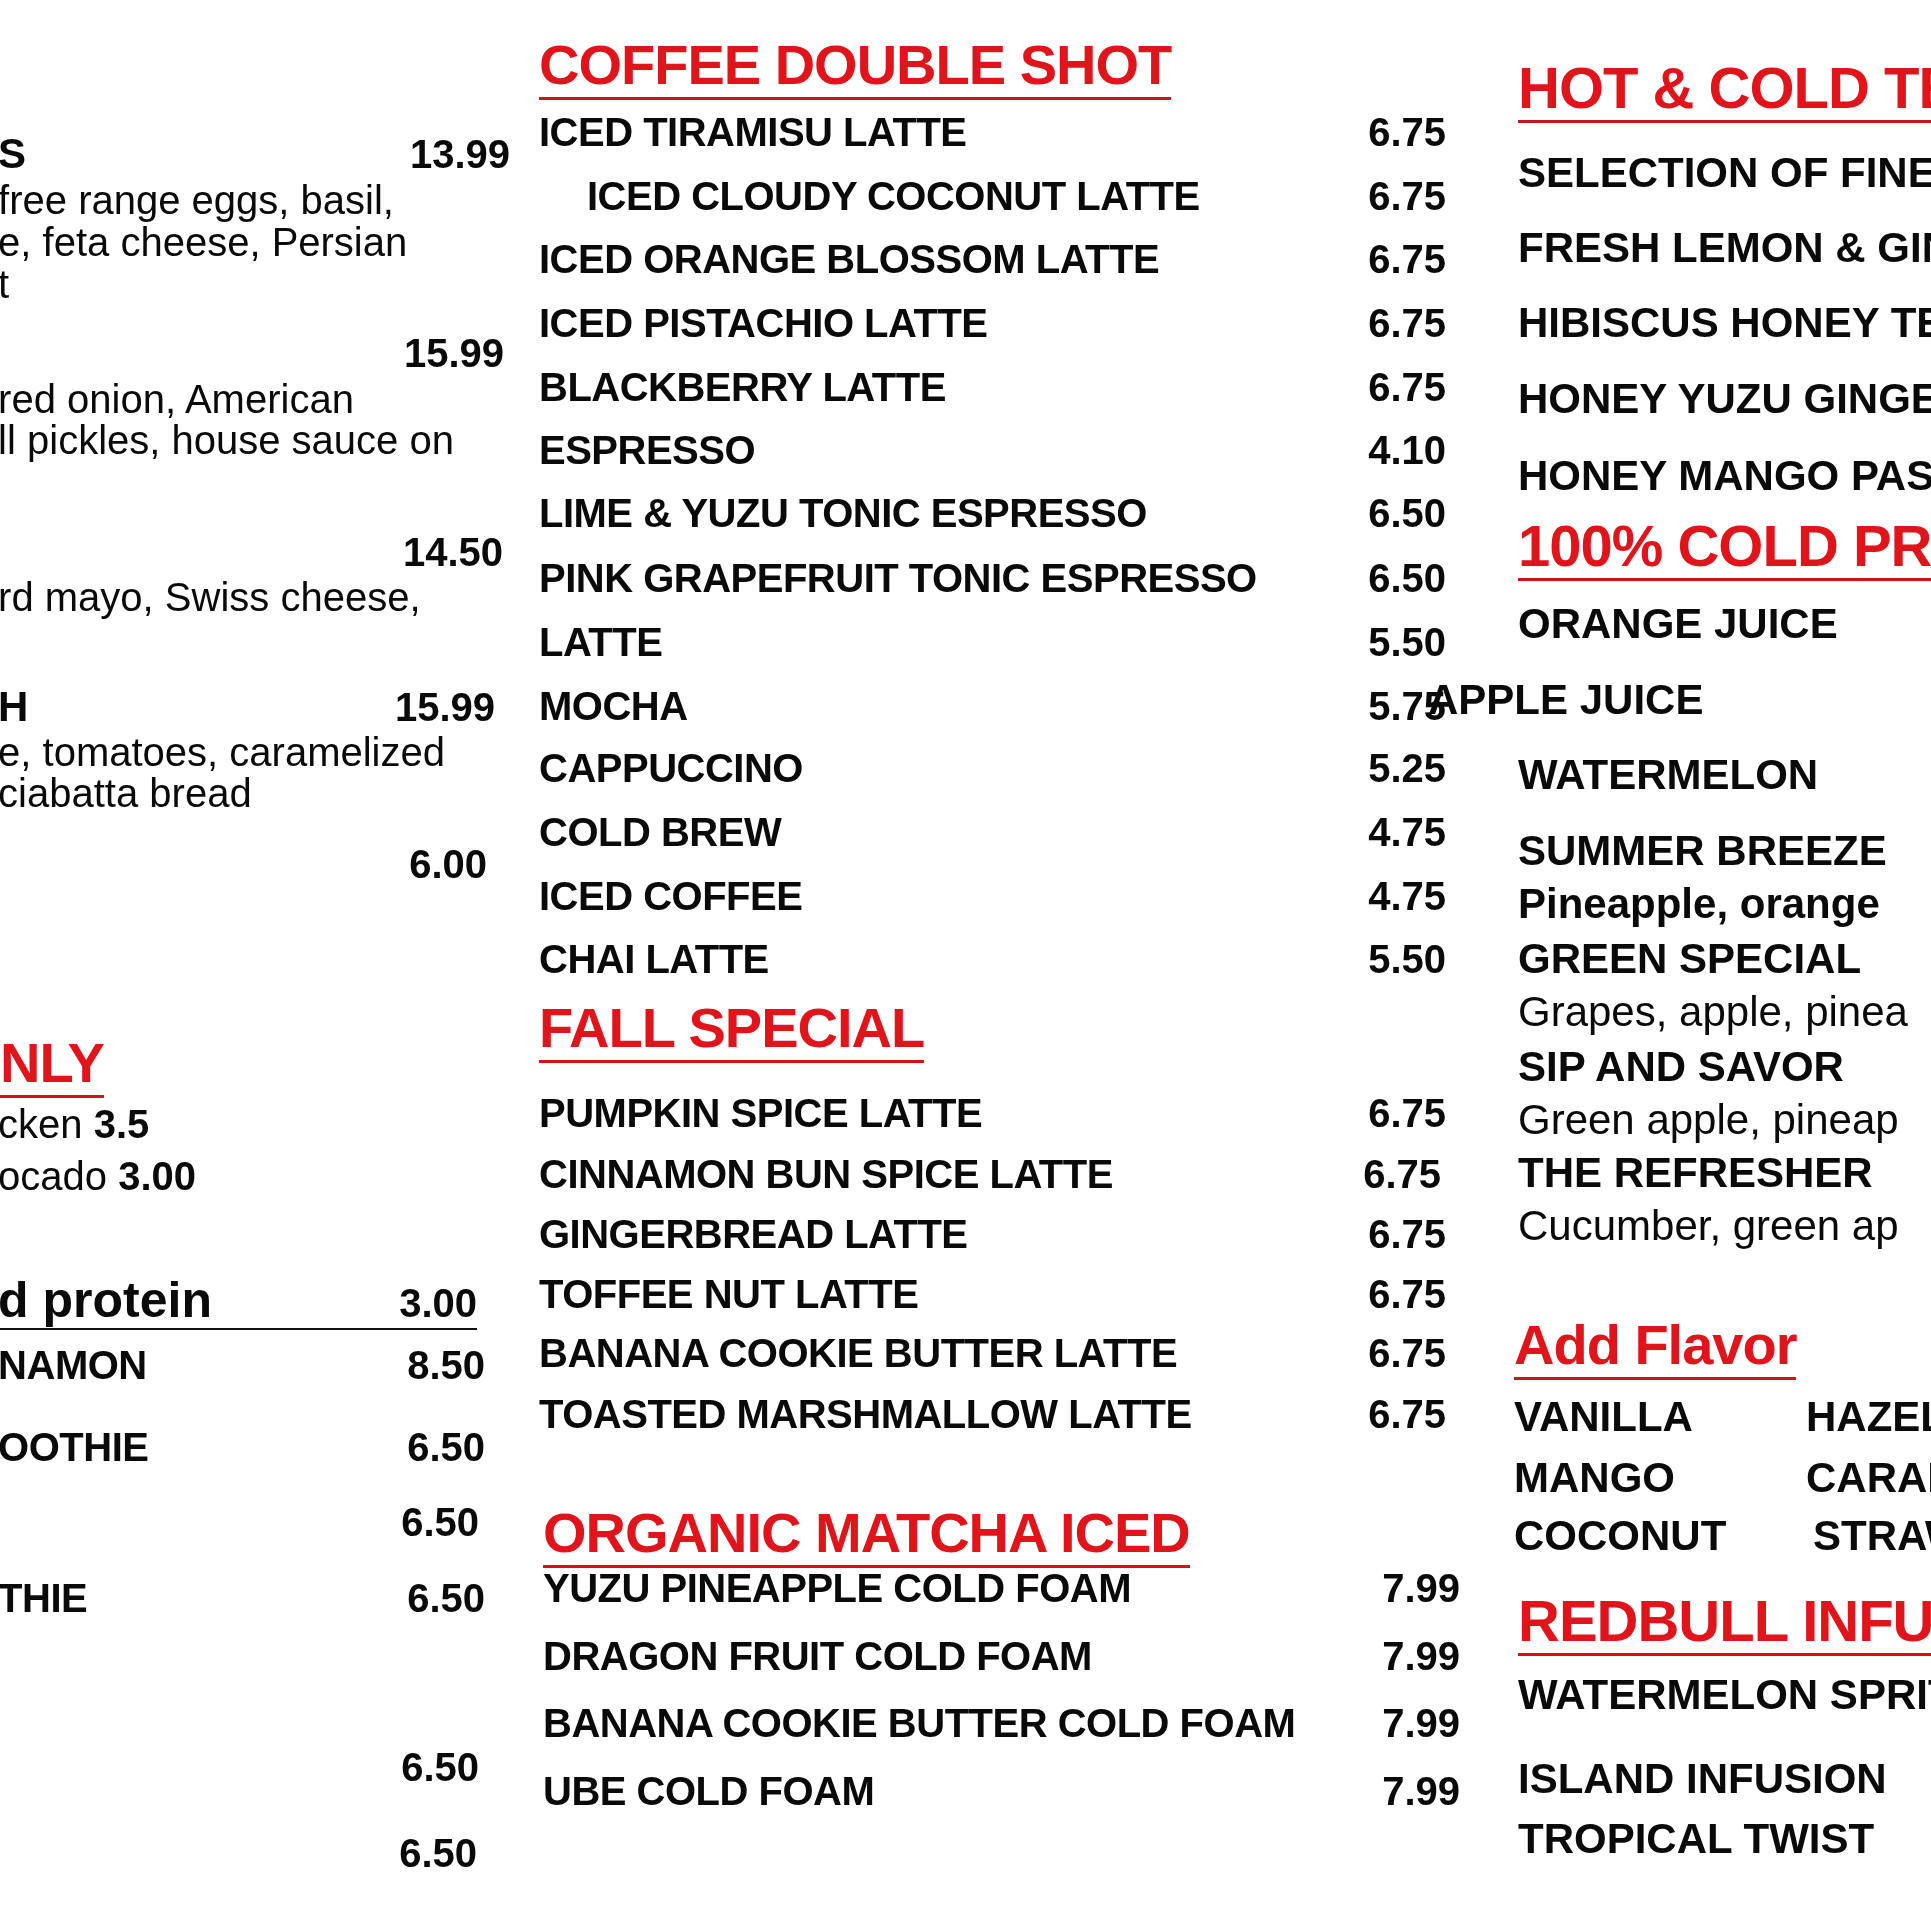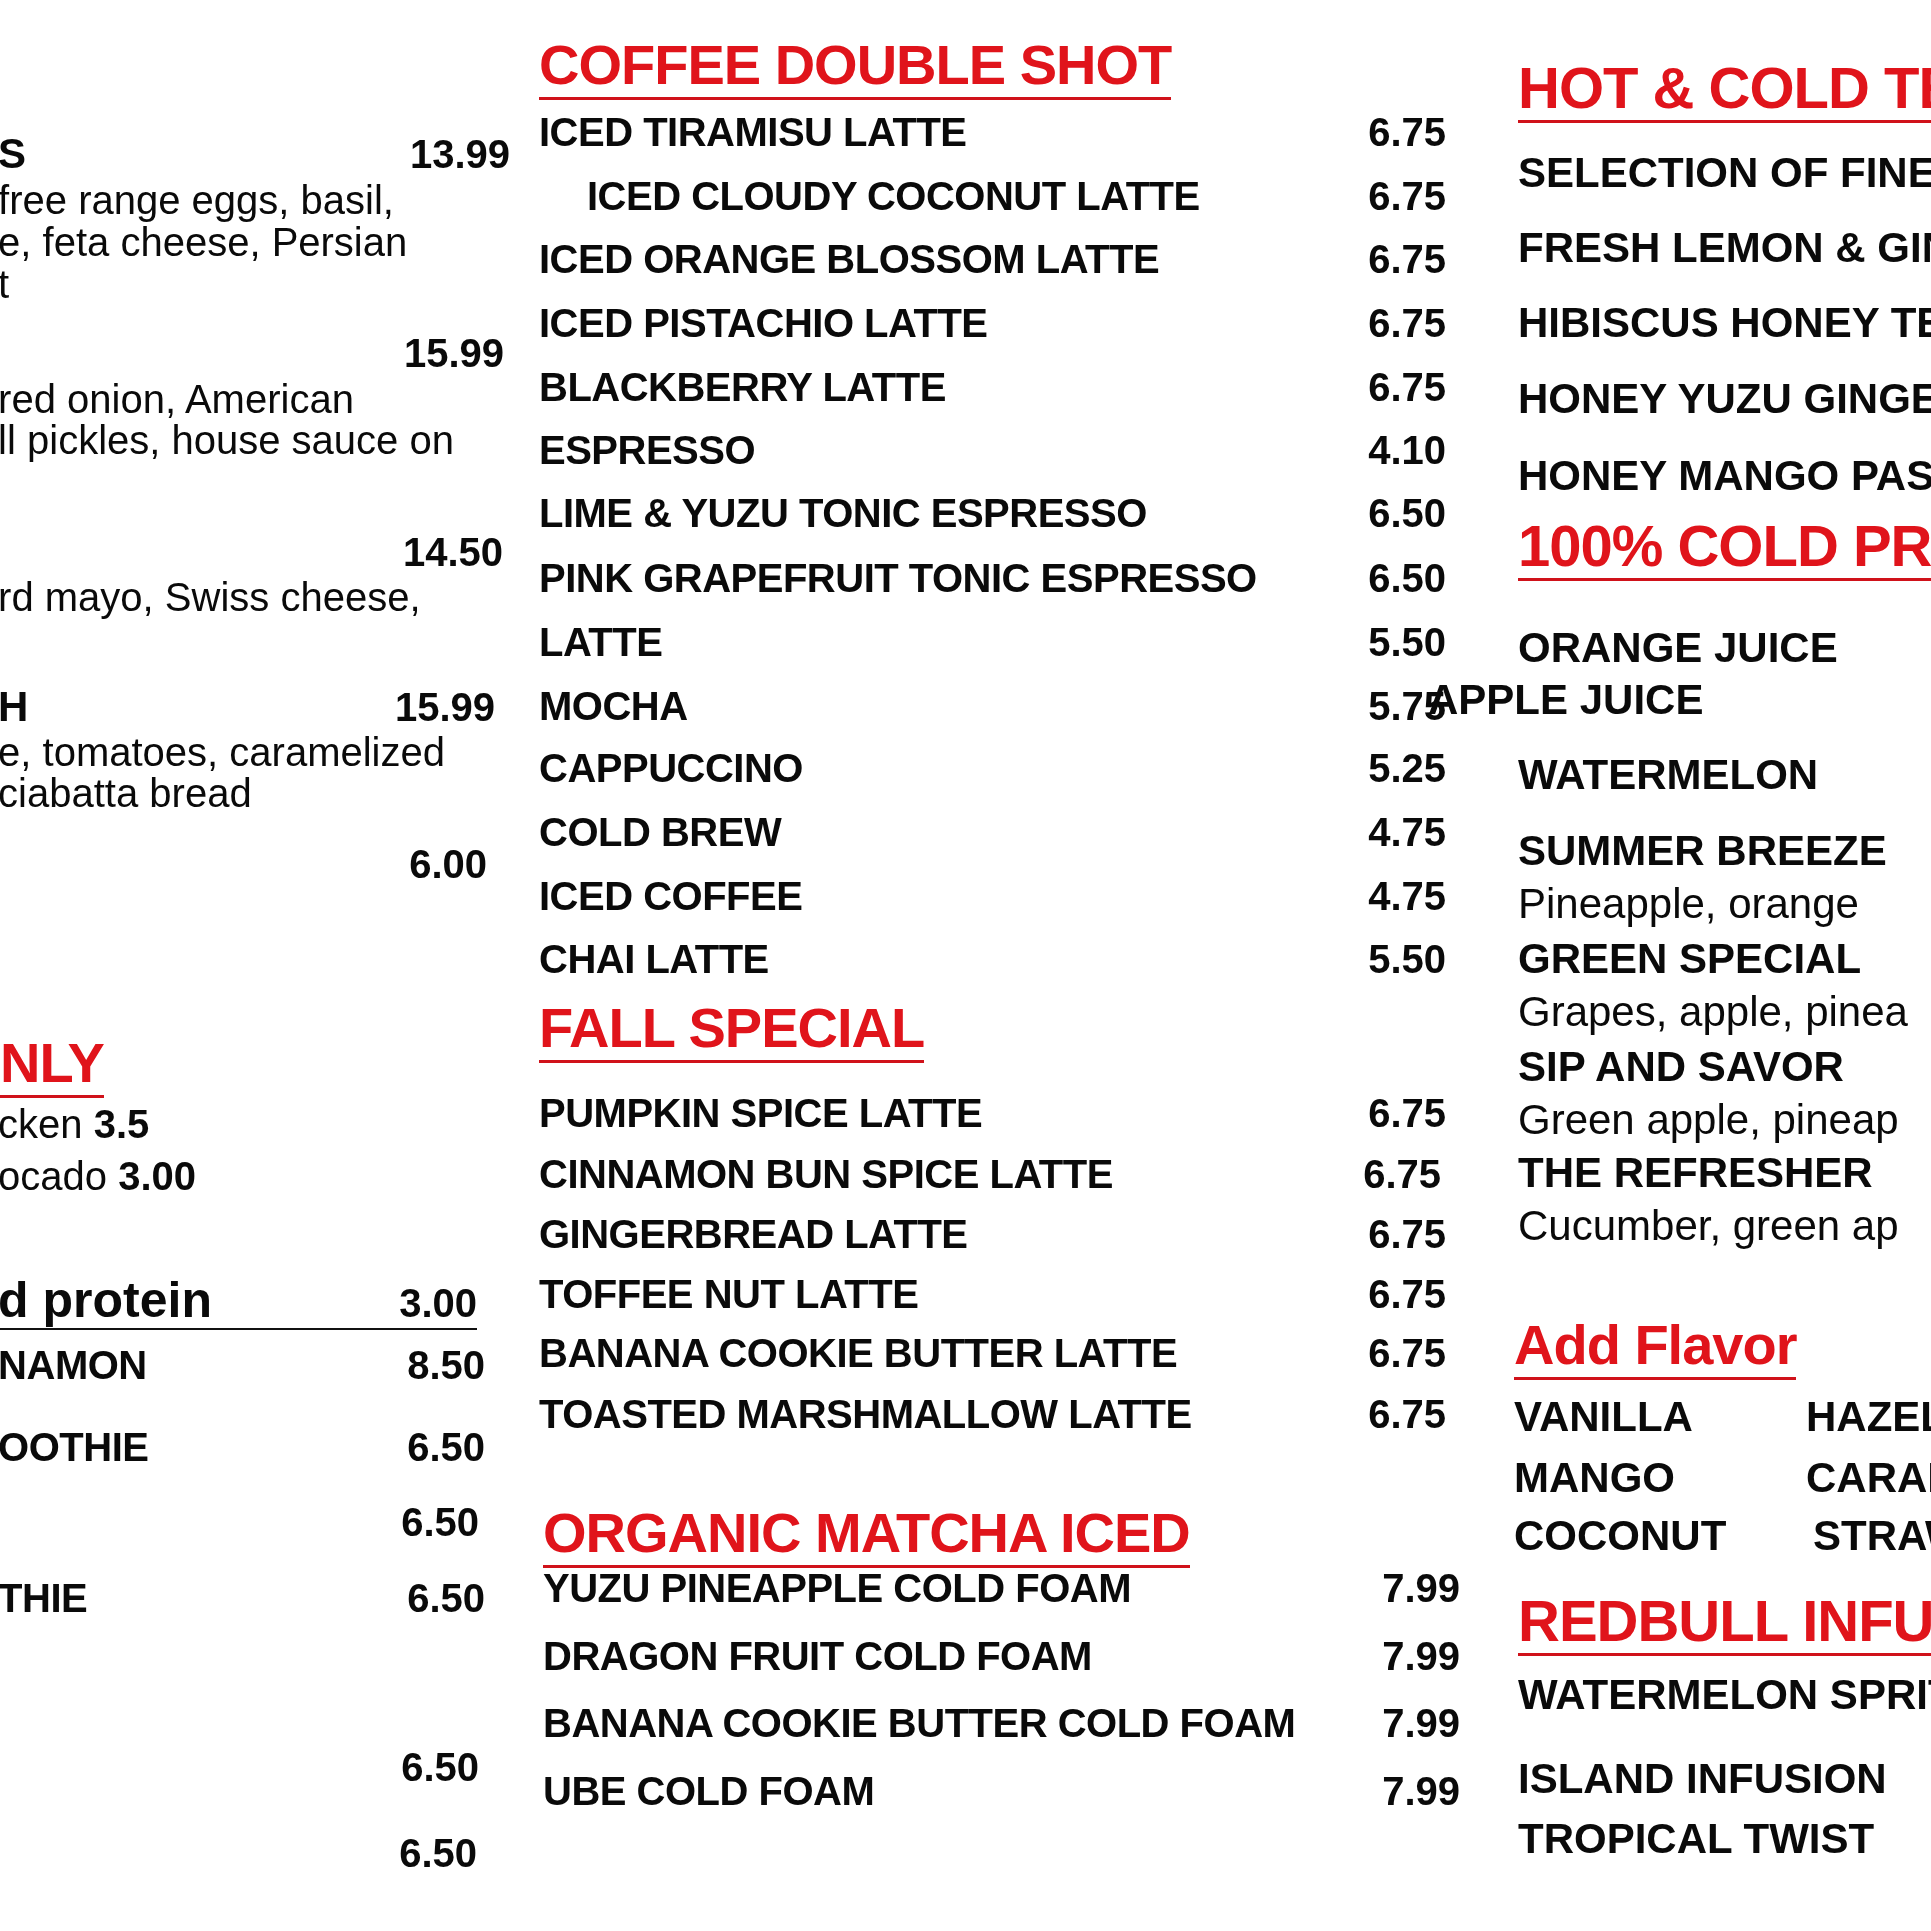--- a/index.html
+++ b/index.html
@@ -137,25 +137,25 @@
   <div id="tea-list">
       <div class="abs r-item" style="left: 1518px; top: 151px;">SELECTION OF FINE T</div>
       <div class="abs r-item" style="left: 1518px; top: 226px;">FRESH LEMON &amp; GIN</div>
       <div class="abs r-item" style="left: 1518px; top: 301px;">HIBISCUS HONEY TE</div>
       <div class="abs r-item" style="left: 1518px; top: 377px;">HONEY YUZU GINGE</div>
       <div class="abs r-item" style="left: 1518px; top: 454px;">HONEY MANGO PAS</div>
     </div>
 
   <div class="abs head" style="left:1518px;top:516px;width:425px;font-size:58px;">100% COLD PRE</div>
   <div id="press-list">
-      <div class="abs r-item" style="left: 1518px; top: 602px; margin-top: 24px;">ORANGE JUICE</div>
+      <div class="abs r-item" style="left: 1518px; top: 602px;">ORANGE JUICE</div>
       <div class="abs r-item" style="left: 1428px; top: 678px;">APPLE JUICE</div>
       <div class="abs r-item" style="left: 1518px; top: 753px;">WATERMELON</div>
       <div class="abs r-item" style="left: 1518px; top: 829px;">SUMMER BREEZE</div>
-      <div class="abs r-desc" style="left: 1518px; top: 882px;">Pineapple, orange</div>
+      <div class="abs r-desc" style="left: 1518px; top: 882px; font-weight: bold;">Pineapple, orange</div>
       <div class="abs r-item" style="left: 1518px; top: 937px;">GREEN SPECIAL</div>
       <div class="abs r-desc" style="left: 1518px; top: 990px;">Grapes, apple, pinea</div>
       <div class="abs r-item" style="left: 1518px; top: 1045px;">SIP AND SAVOR</div>
       <div class="abs r-desc" style="left: 1518px; top: 1098px;">Green apple, pineap</div>
       <div class="abs r-item" style="left: 1518px; top: 1151px;">THE REFRESHER</div>
       <div class="abs r-desc" style="left: 1518px; top: 1204px;">Cucumber,  green ap</div>
     </div>
 
   <div class="abs head" style="left:1514px;top:1315px;font-size:56px;">Add Flavor</div>
   <div id="flavor-list">

